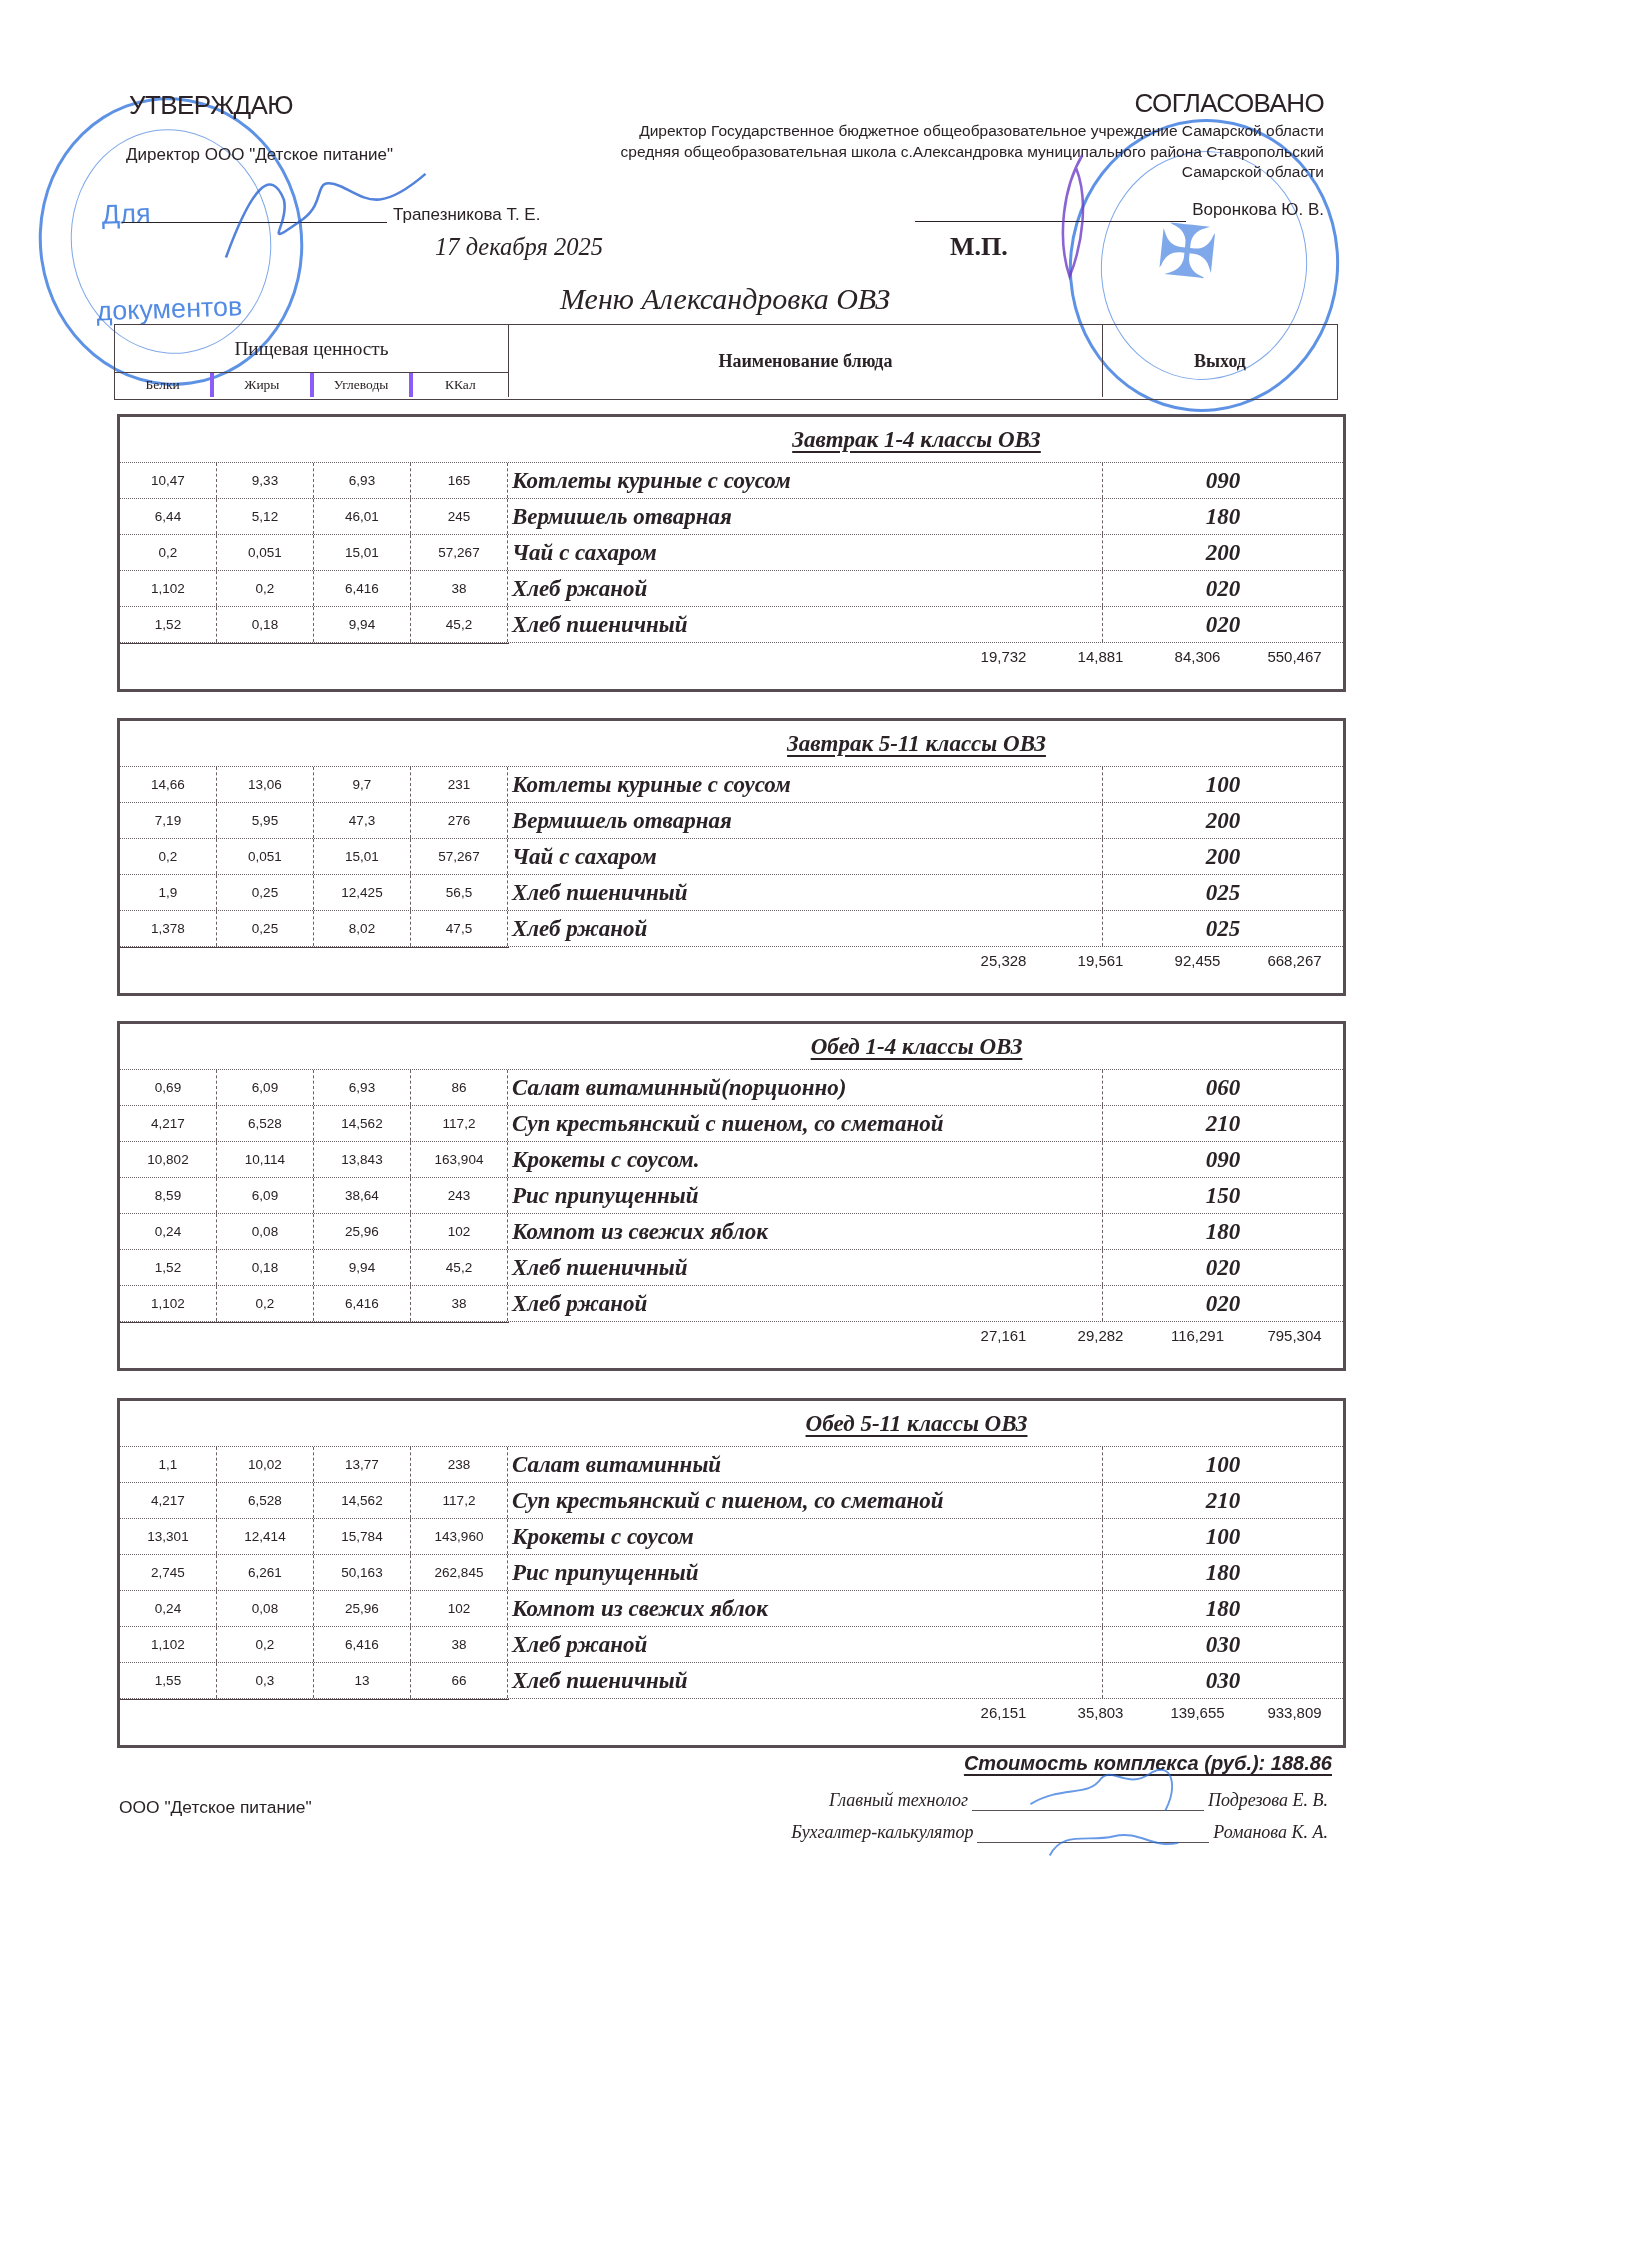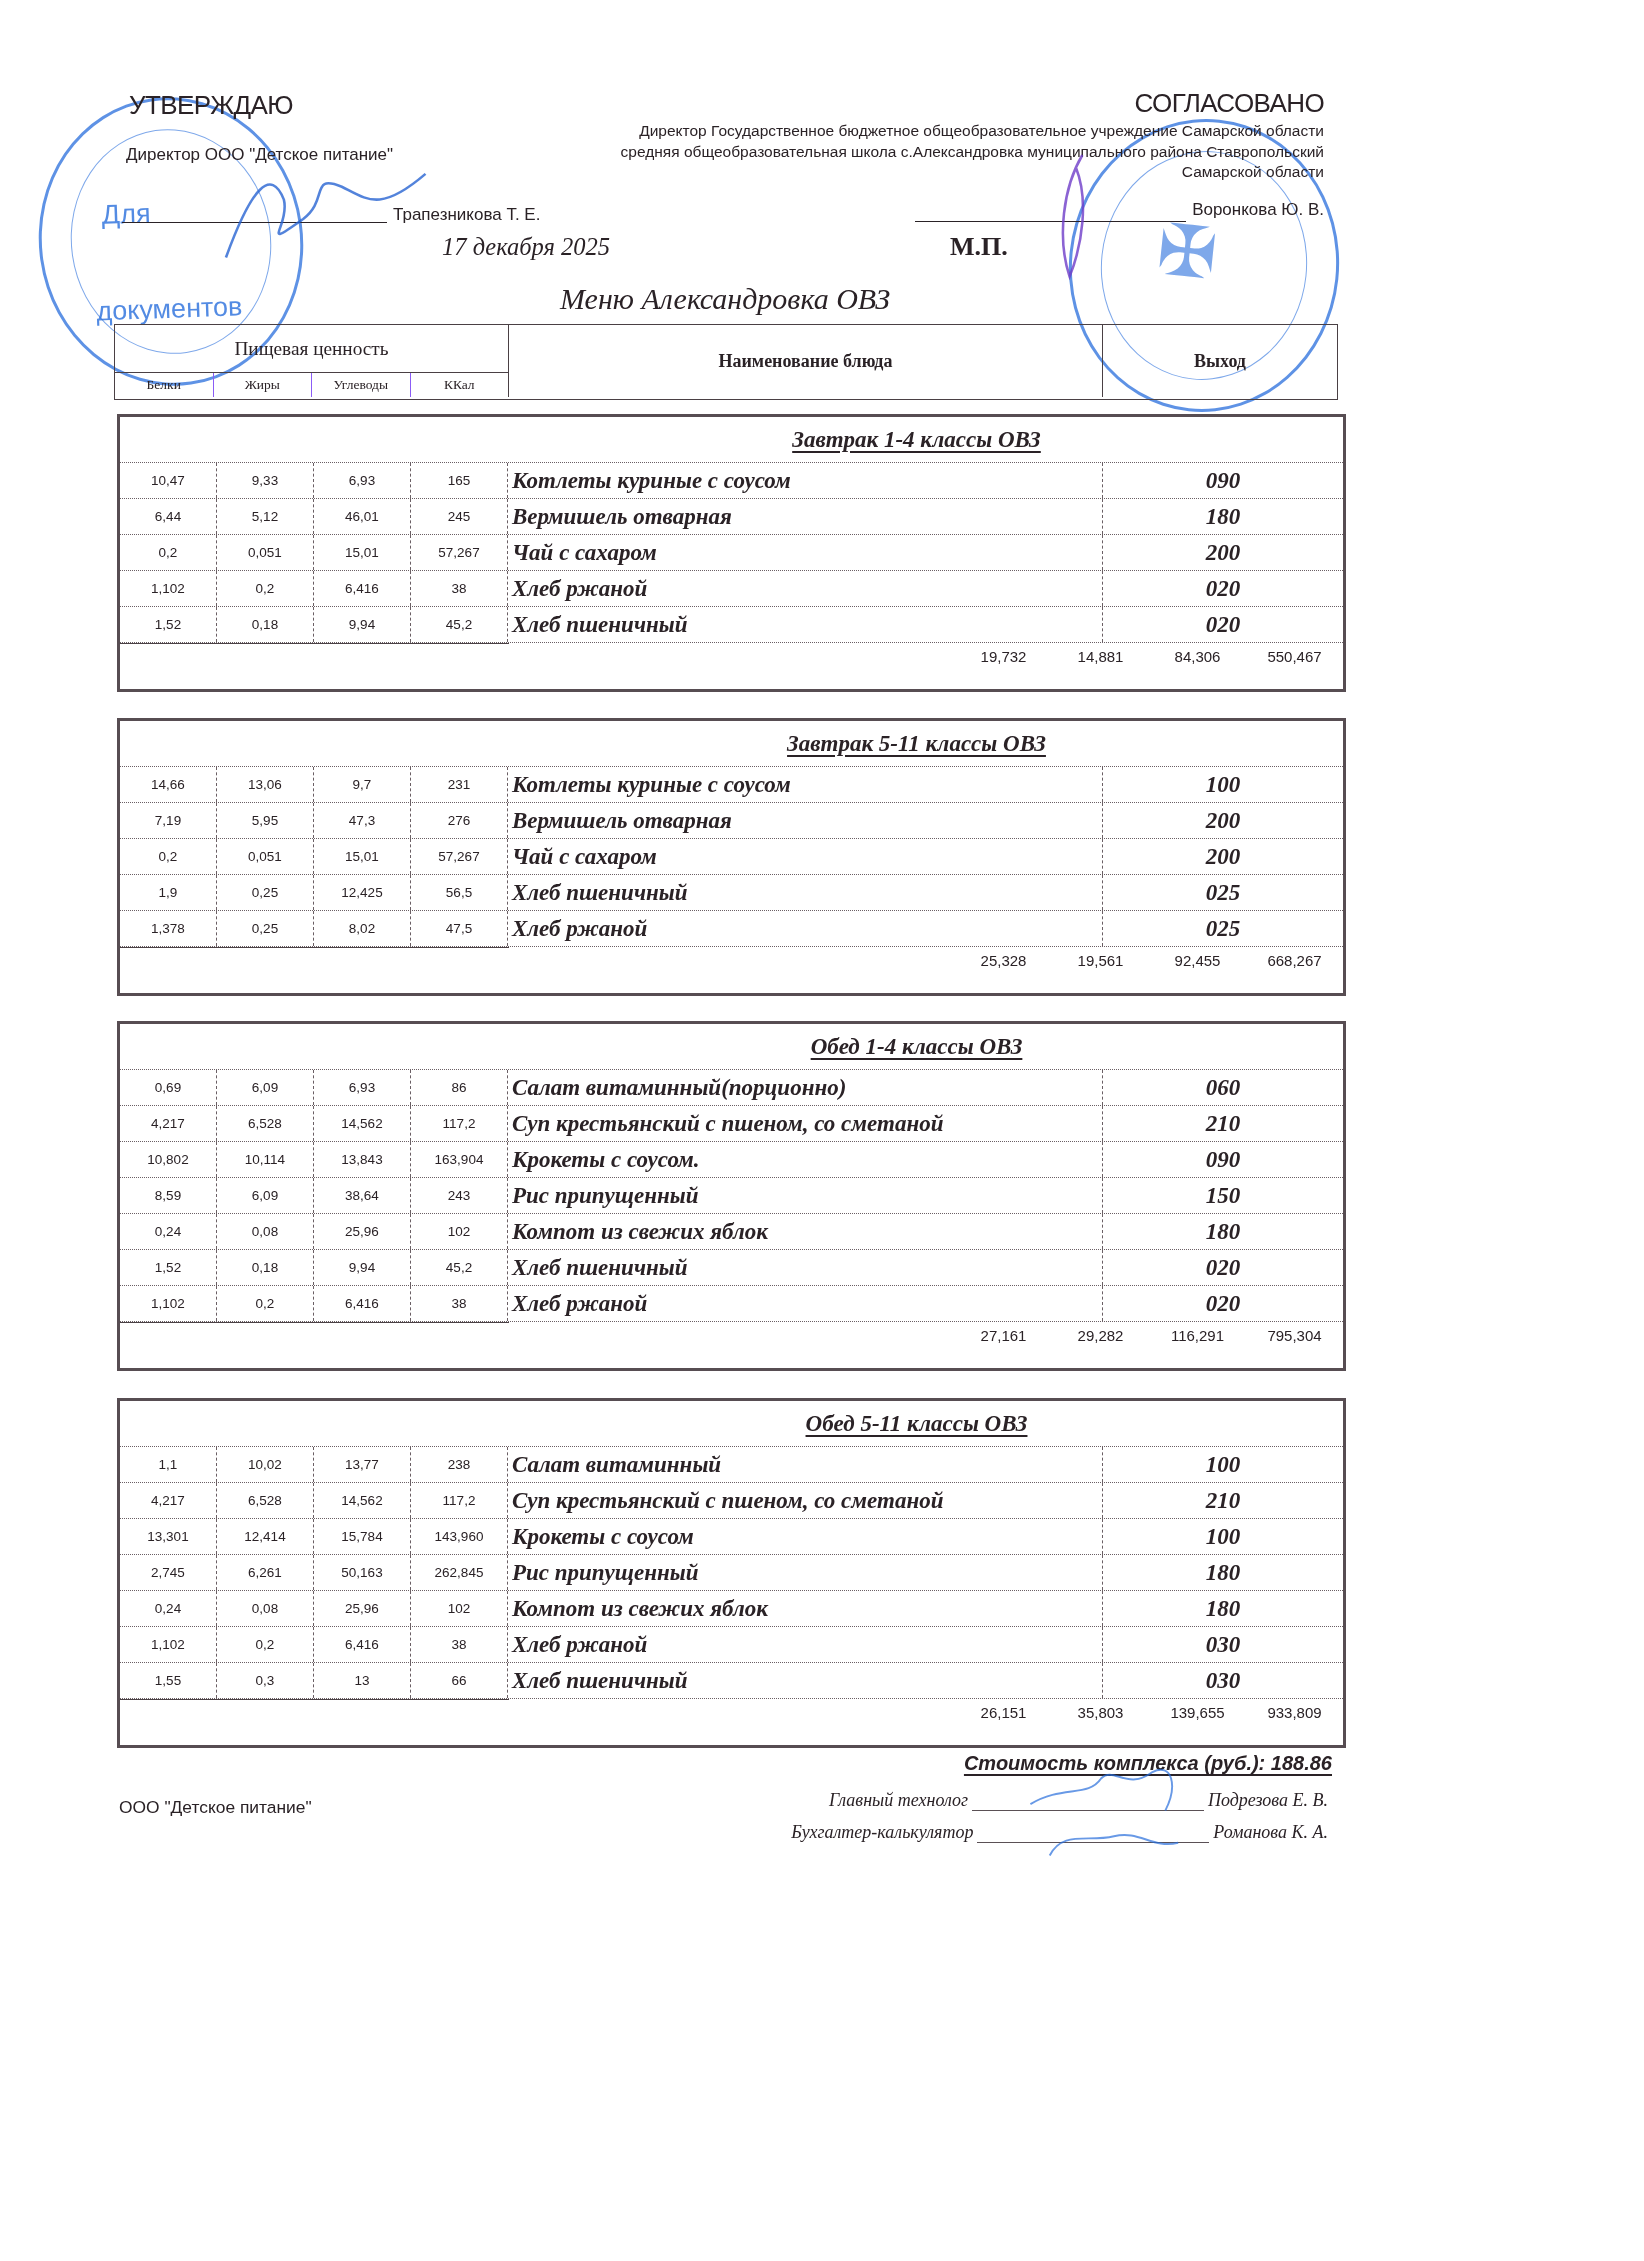--- a/index.html
+++ b/index.html
@@ -6,36 +6,36 @@
   body { width: 1644px; height: 2261px; position: relative; overflow: hidden; color: #2a2226; }
   .sans { font-family: "Liberation Sans", "DejaVu Sans", sans-serif; }
   .serif { font-family: "Liberation Serif", "DejaVu Serif", serif; }
   .abs { position: absolute; }
 
   
   .approve-title { left: 129px; top: 90px; font-size: 26px; letter-spacing: -0.6px; }
   .approve-role { left: 126px; top: 145px; font-size: 17px; }
   .approve-line { left: 122px; top: 222px; width: 265px; border-top: 1.9px solid #2a2226; }
   .approve-name { left: 393px; top: 205px; font-size: 17px; }
-  .approve-date { left: 435px; top: 233px; font-size: 24.5px; font-style: italic; margin-left: 7px; }
+  .approve-date { left: 435px; top: 233px; font-size: 24.5px; font-style: italic; }
 
   .agree-title { right: 320px; top: 88px; font-size: 26px; letter-spacing: -0.6px; }
   .agree-role { right: 320px; top: 121px; width: 709px; text-align: right; font-size: 15.5px; line-height: 20.6px; }
   .agree-line { left: 915px; top: 221px; width: 271px; border-top: 1.9px solid #2a2226; }
   .agree-name { right: 320px; top: 200px; font-size: 17px; }
   .mp { left: 950px; top: 232px; font-size: 26px; font-weight: bold; }
 
   .doc-title { left: 0; width: 1450px; text-align: center; top: 282px; font-size: 30px; font-style: italic; }
 
   
   .col-head { left: 114px; top: 324px; width: 1224px; height: 76px; border: 1.9px solid #4a4044; box-sizing: border-box; }
   .col-head .nutri { position: absolute; left: 0; top: 0; width: 393px; height: 72px; border-right: 1.3px solid #4a4044; }
   .col-head .nutri-title { position: absolute; left: 0; top: 0; width: 393px; height: 48px; display: flex; align-items: center; justify-content: center; font-size: 19.3px; font-weight: normal; border-bottom: 1.3px solid #4a4044; box-sizing: border-box; }
   .col-head .nutri-cols { position: absolute; left: 0; top: 48px; width: 393px; height: 24px; display: flex; }
-  .col-head .nutri-cols div { flex: 1; display: flex; align-items: center; justify-content: center; font-size: 13.5px; border-right: 1px solid #8b5cf6; }
+  .col-head .nutri-cols div { flex: 1; display: flex; align-items: center; justify-content: center; font-size: 13.5px; border-right: 4px solid #8b5cf6; }
   .col-head .nutri-cols div:last-child { border-right: none; }
   .col-head .dish { position: absolute; left: 394px; top: 0; width: 593px; height: 72px; display: flex; align-items: center; justify-content: center; font-size: 18px; font-weight: bold; border-right: 1px solid #4a4044; }
   .col-head .out { position: absolute; left: 988px; top: 0; right: 0; height: 72px; display: flex; align-items: center; justify-content: center; font-size: 18px; font-weight: bold; }
 
   
   .meal { position: absolute; left: 117px; width: 1229px; border: 3.9px solid #574d52; box-sizing: border-box; background: #fff; }
   .meal-title { height: 45px; display: flex; align-items: center; justify-content: center; padding-left: 370px; }
   .meal-title span { font-size: 23px; font-style: italic; font-weight: bold; text-decoration: underline; text-decoration-thickness: 1.9px; text-underline-offset: 3.9px; }
   .meal-rows { border-top: 1.3px dotted #6a5f64; }
   .row { display: flex; height: 35px; border-bottom: 1.3px dotted #6a5f64; }

